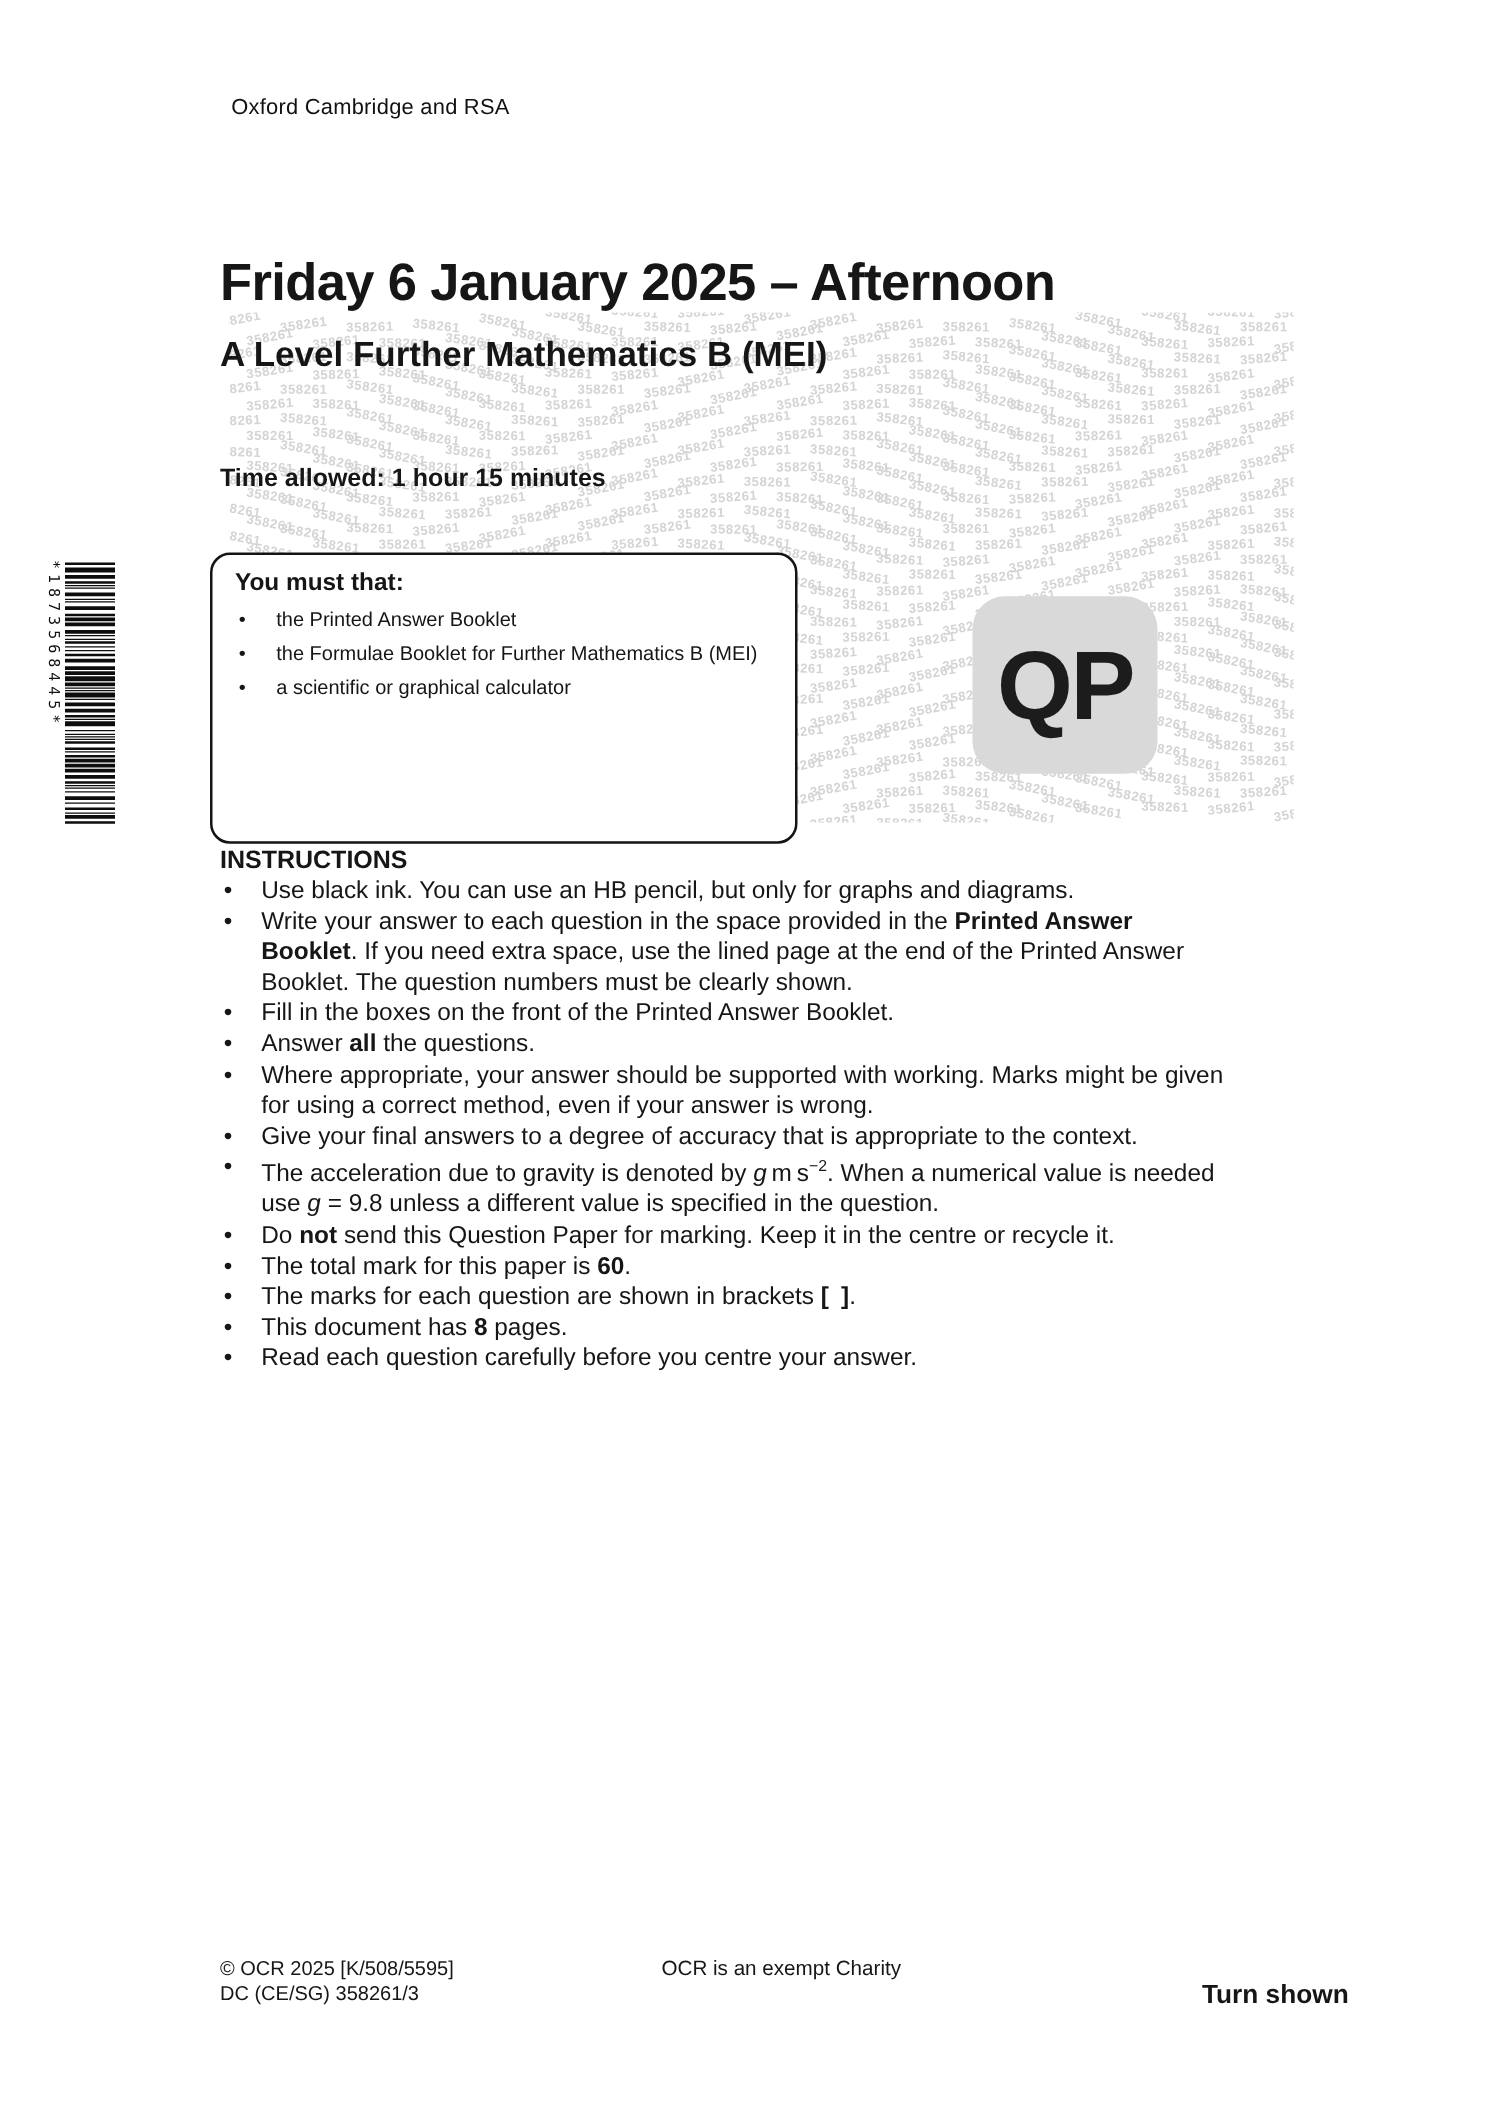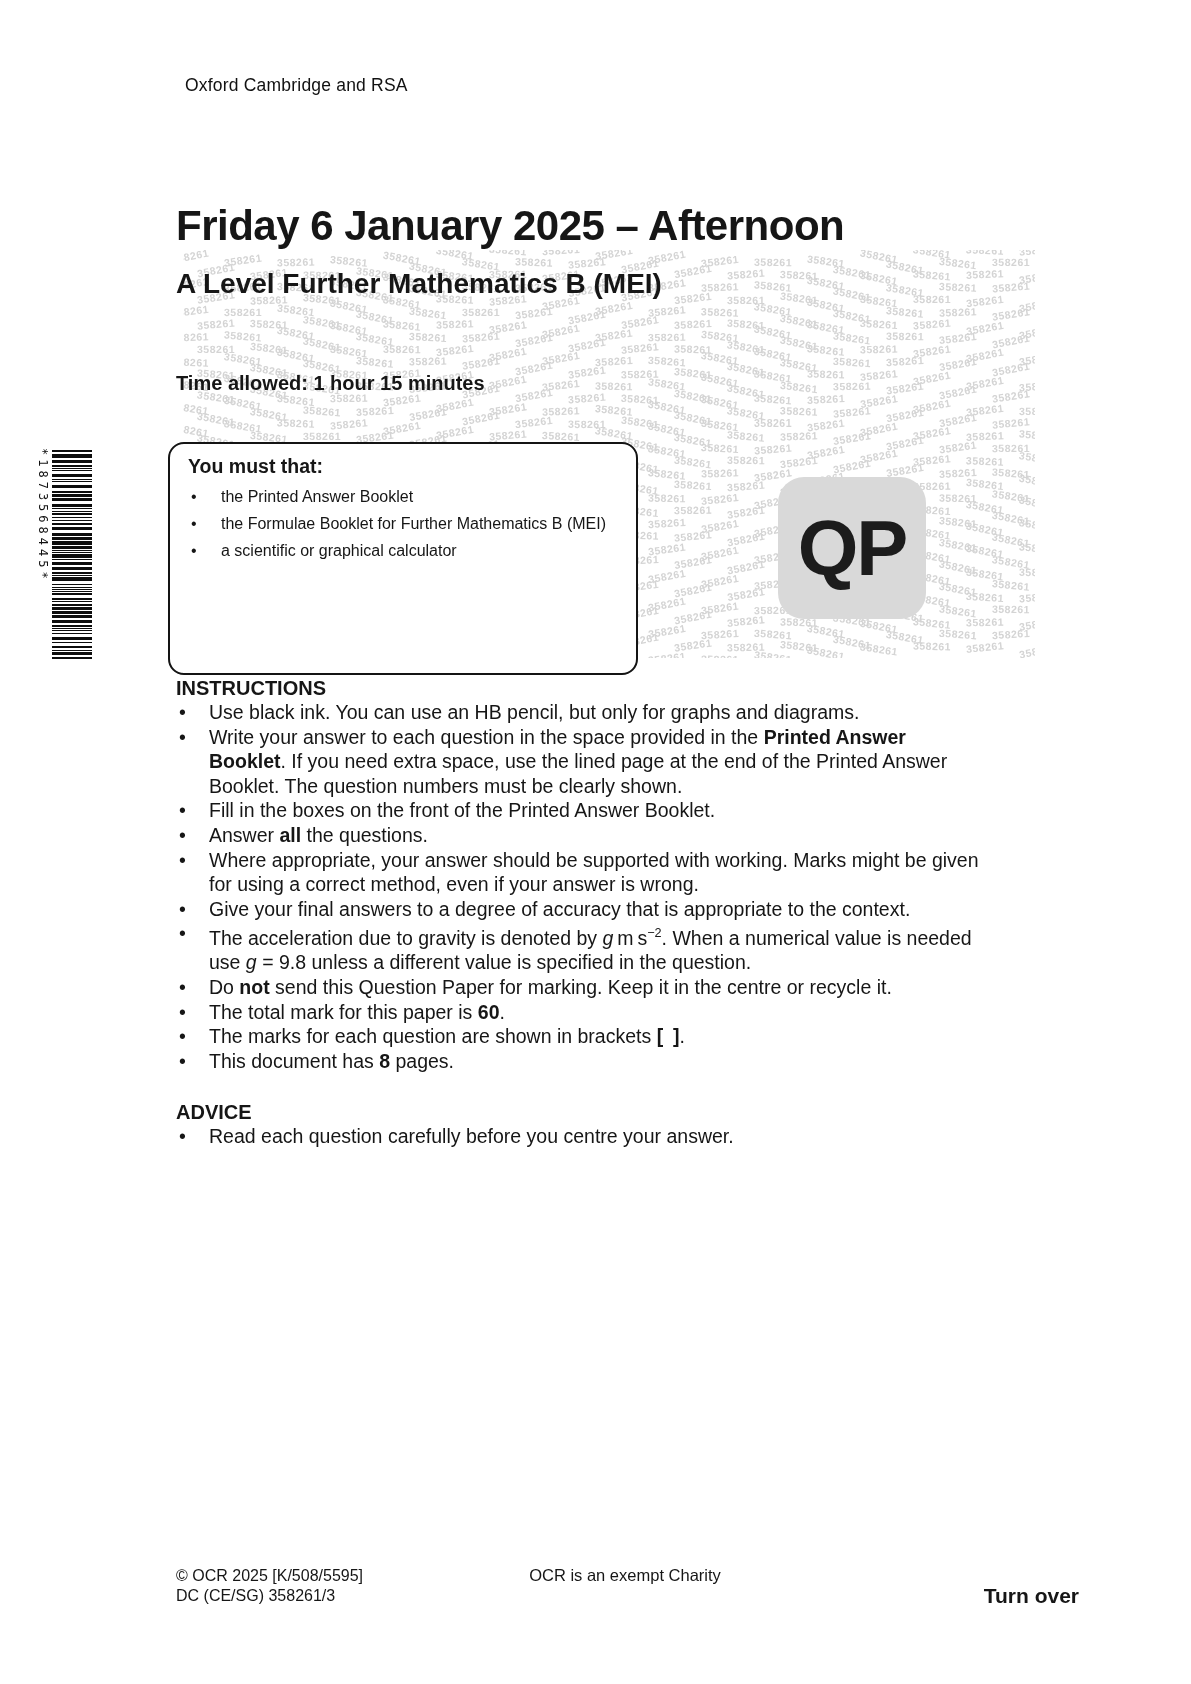--- a/index.html
+++ b/index.html
@@ -760,27 +760,26 @@
         <span class="bullet-text"><span>The total mark for this paper is </span><span style="font-weight: bold;">60</span><span>.</span></span>
       </div>
       <div class="bullet-row">
         <span class="bullet">•</span>
         <span class="bullet-text"><span>The marks for each question are shown in brackets </span><span style="font-weight: bold;">[ ]</span><span>.</span></span>
       </div>
       <div class="bullet-row">
         <span class="bullet">•</span>
         <span class="bullet-text"><span>This document has </span><span style="font-weight: bold;">8</span><span> pages.</span></span>
       </div>
-      <div class="sec-heading">ADVICE</div>
       <div class="bullet-row">
         <span class="bullet">•</span>
         <span class="bullet-text"><span>Read each question carefully before you centre your answer.</span></span>
       </div>
     </div>
 
   <div class="footer-left">
     <div>© OCR 2025 [K/508/5595]</div>
     <div>DC (CE/SG) 358261/3</div>
   </div>
   <div class="footer-center">OCR is an exempt Charity</div>
-  <div class="footer-right">Turn over</div>
+  <div class="footer-right">Turn shown</div>
 
 </div>
 
 </body></html>

